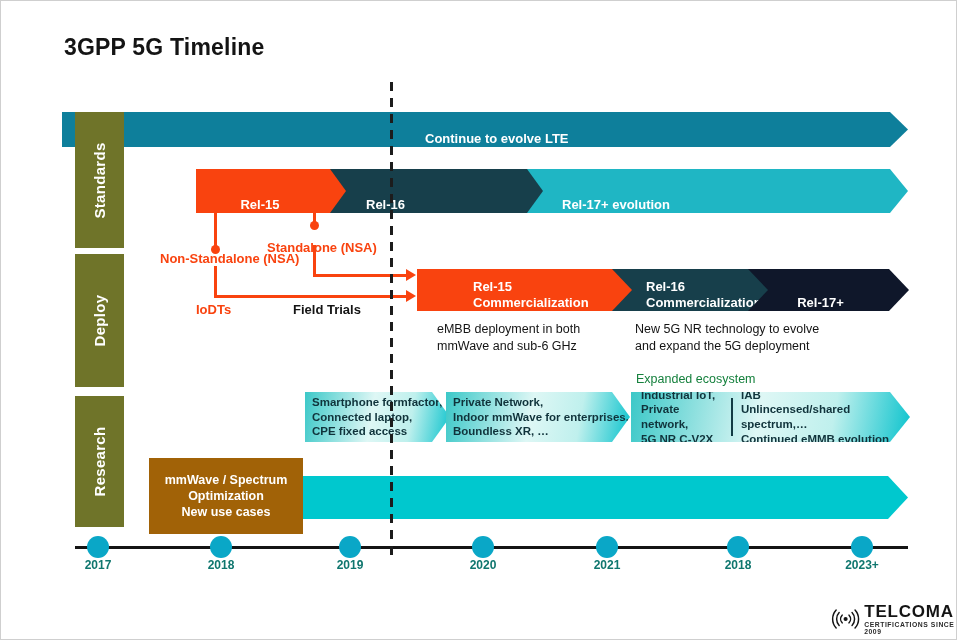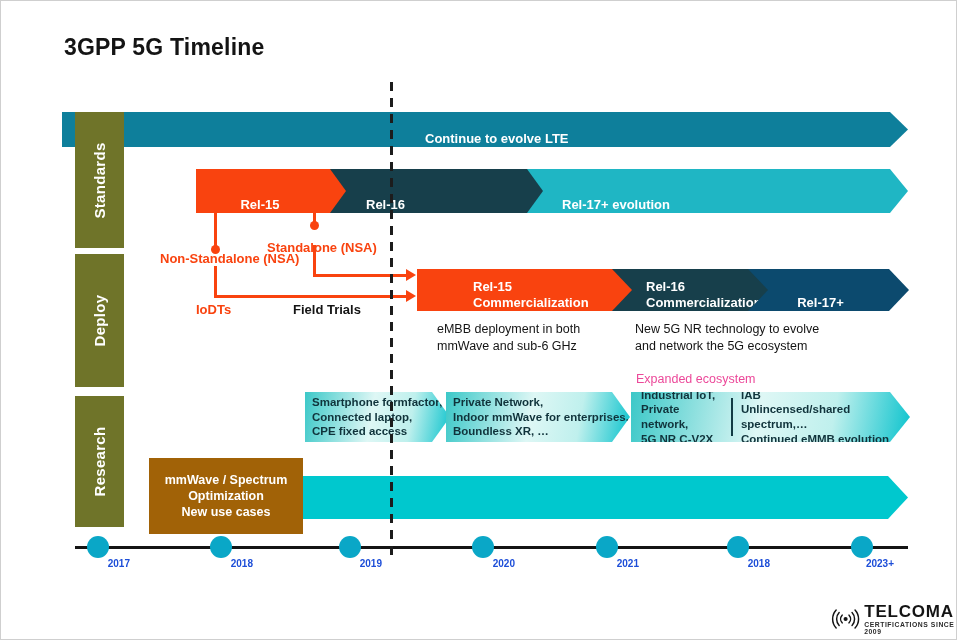--- a/index.html
+++ b/index.html
@@ -41,26 +41,26 @@
   .tip18 { clip-path:polygon(0 0, calc(100% - 18px) 0, 100% 50%, calc(100% - 18px) 100%, 0 100%); }
   .tip20 { clip-path:polygon(0 0, calc(100% - 20px) 0, 100% 50%, calc(100% - 20px) 100%, 0 100%); }
 
   .bar-lte   { left:62px;  top:112px; width:846px; height:35px; background:#0e7f9b; z-index:1; padding-left:363px; }
   .std-r15   { left:196px; top:169px; width:150px; height:44px; background:#f9430f; z-index:3; align-items:center; padding-right:22px; }
   .std-r16   { left:330px; top:169px; width:213px; height:44px; background:#173f4b; z-index:2; padding-left:36px; }
   .std-r17   { left:508px; top:169px; width:400px; height:44px; background:#1fb6c4; z-index:1; padding-left:54px; }
 
   .dep-r15   { left:417px; top:269px; width:215px; height:42px; background:#f9430f; z-index:3; padding-left:56px; }
   .dep-r16   { left:612px; top:269px; width:156px; height:42px; background:#173f4b; z-index:2; padding-left:34px; }
-  .dep-r17   { left:748px; top:269px; width:161px; height:42px; background:#0c4a6e; z-index:1; align-items:center; padding-right:16px; }
+  .dep-r17   { left:748px; top:269px; width:161px; height:42px; background:#0f172a; z-index:1; align-items:center; padding-right:16px; }
 
   .note {
     position:absolute; font-size:12.5px; font-weight:500; color:#141414; line-height:1.32;
   }
-  .gray-note { position:absolute; font-size:12.5px; font-weight:500; color:#ec4899; }
+  .gray-note { position:absolute; font-size:12.5px; font-weight:500; color:#15803d; }
 
   
   .rchev {
     position:absolute; top:392px; height:50px; z-index:2;
     background:linear-gradient(100deg,#3cc8c8 0%,#def7f5 46%,#bff0ed 72%,#0cc3cd 100%);
     display:flex; align-items:center;
     color:#10333b; font-size:11.5px; font-weight:600; line-height:1.28;
   }
   .rchev1 { left:305px; width:145px; padding-left:7px; }
   .rchev2 { left:446px; width:184px; padding-left:7px; }
@@ -89,22 +89,22 @@
   .olabel { position:absolute; color:#f9430f; font-size:13px; font-weight:600; z-index:6; white-space:nowrap; }
   .klabel { position:absolute; color:#141414; font-size:13px; font-weight:600; z-index:6; white-space:nowrap; }
 
   
   .axis { position:absolute; left:75px; top:546px; width:833px; height:3px; background:#141414; }
   .tl-dot {
     position:absolute; top:536px; width:22px; height:22px; border-radius:50%;
     background:#0aa7c7; z-index:3;
   }
   .tl-year {
-    position:absolute; top:558px; width:64px; text-align:right;
-    font-size:10px; font-weight:600; color:#1d4ed8;
+    position:absolute; top:558px; width:64px; text-align:center;
+    font-size:12px; font-weight:600; color:#0f766e;
   }
 
   
   .logo { position:absolute; left:831px; top:603px; display:flex; align-items:center; gap:4px; }
   .logo-text { display:flex; flex-direction:column; align-items:flex-start; }
   .logo-name { font-size:17px; font-weight:800; color:#141414; letter-spacing:0.8px; line-height:1; }
   .logo-tag  { font-size:6.8px; font-weight:600; color:#2b2b2b; letter-spacing:0.55px; margin-top:1px; }
 </style>
 </head>
 <body>
@@ -156,21 +156,21 @@
   <div class="chev tip20 dep-r15 pre">Rel-15
 Commercialization</div>
   <div class="chev tip20 dep-r16 pre">Rel-16
 Commercialization</div>
   <div class="chev tip20 dep-r17">
     <span>Rel-17+</span>
   </div>
   <div class="note pre" style="left:437px;top:321px;">eMBB deployment in both
 mmWave and sub-6 GHz</div>
   <div class="note pre" style="left:635px;top:321px;">New 5G NR technology to evolve
-and network the 5G ecosystem</div>
+and expand the 5G deployment</div>
 
   <div class="gray-note" style="left:636px;top:372px;">Expanded ecosystem</div>
   <div class="rchev rchev1 tip18 pre">Smartphone formfactor,
 Connected laptop,
 CPE fixed access</div>
   <div class="rchev rchev2 tip18 pre">Private Network,
 Indoor mmWave for enterprises,
 Boundless XR, …</div>
   <div class="rchev rchev3 tip20">
     <div class="col1 pre">Industrial IoT,

